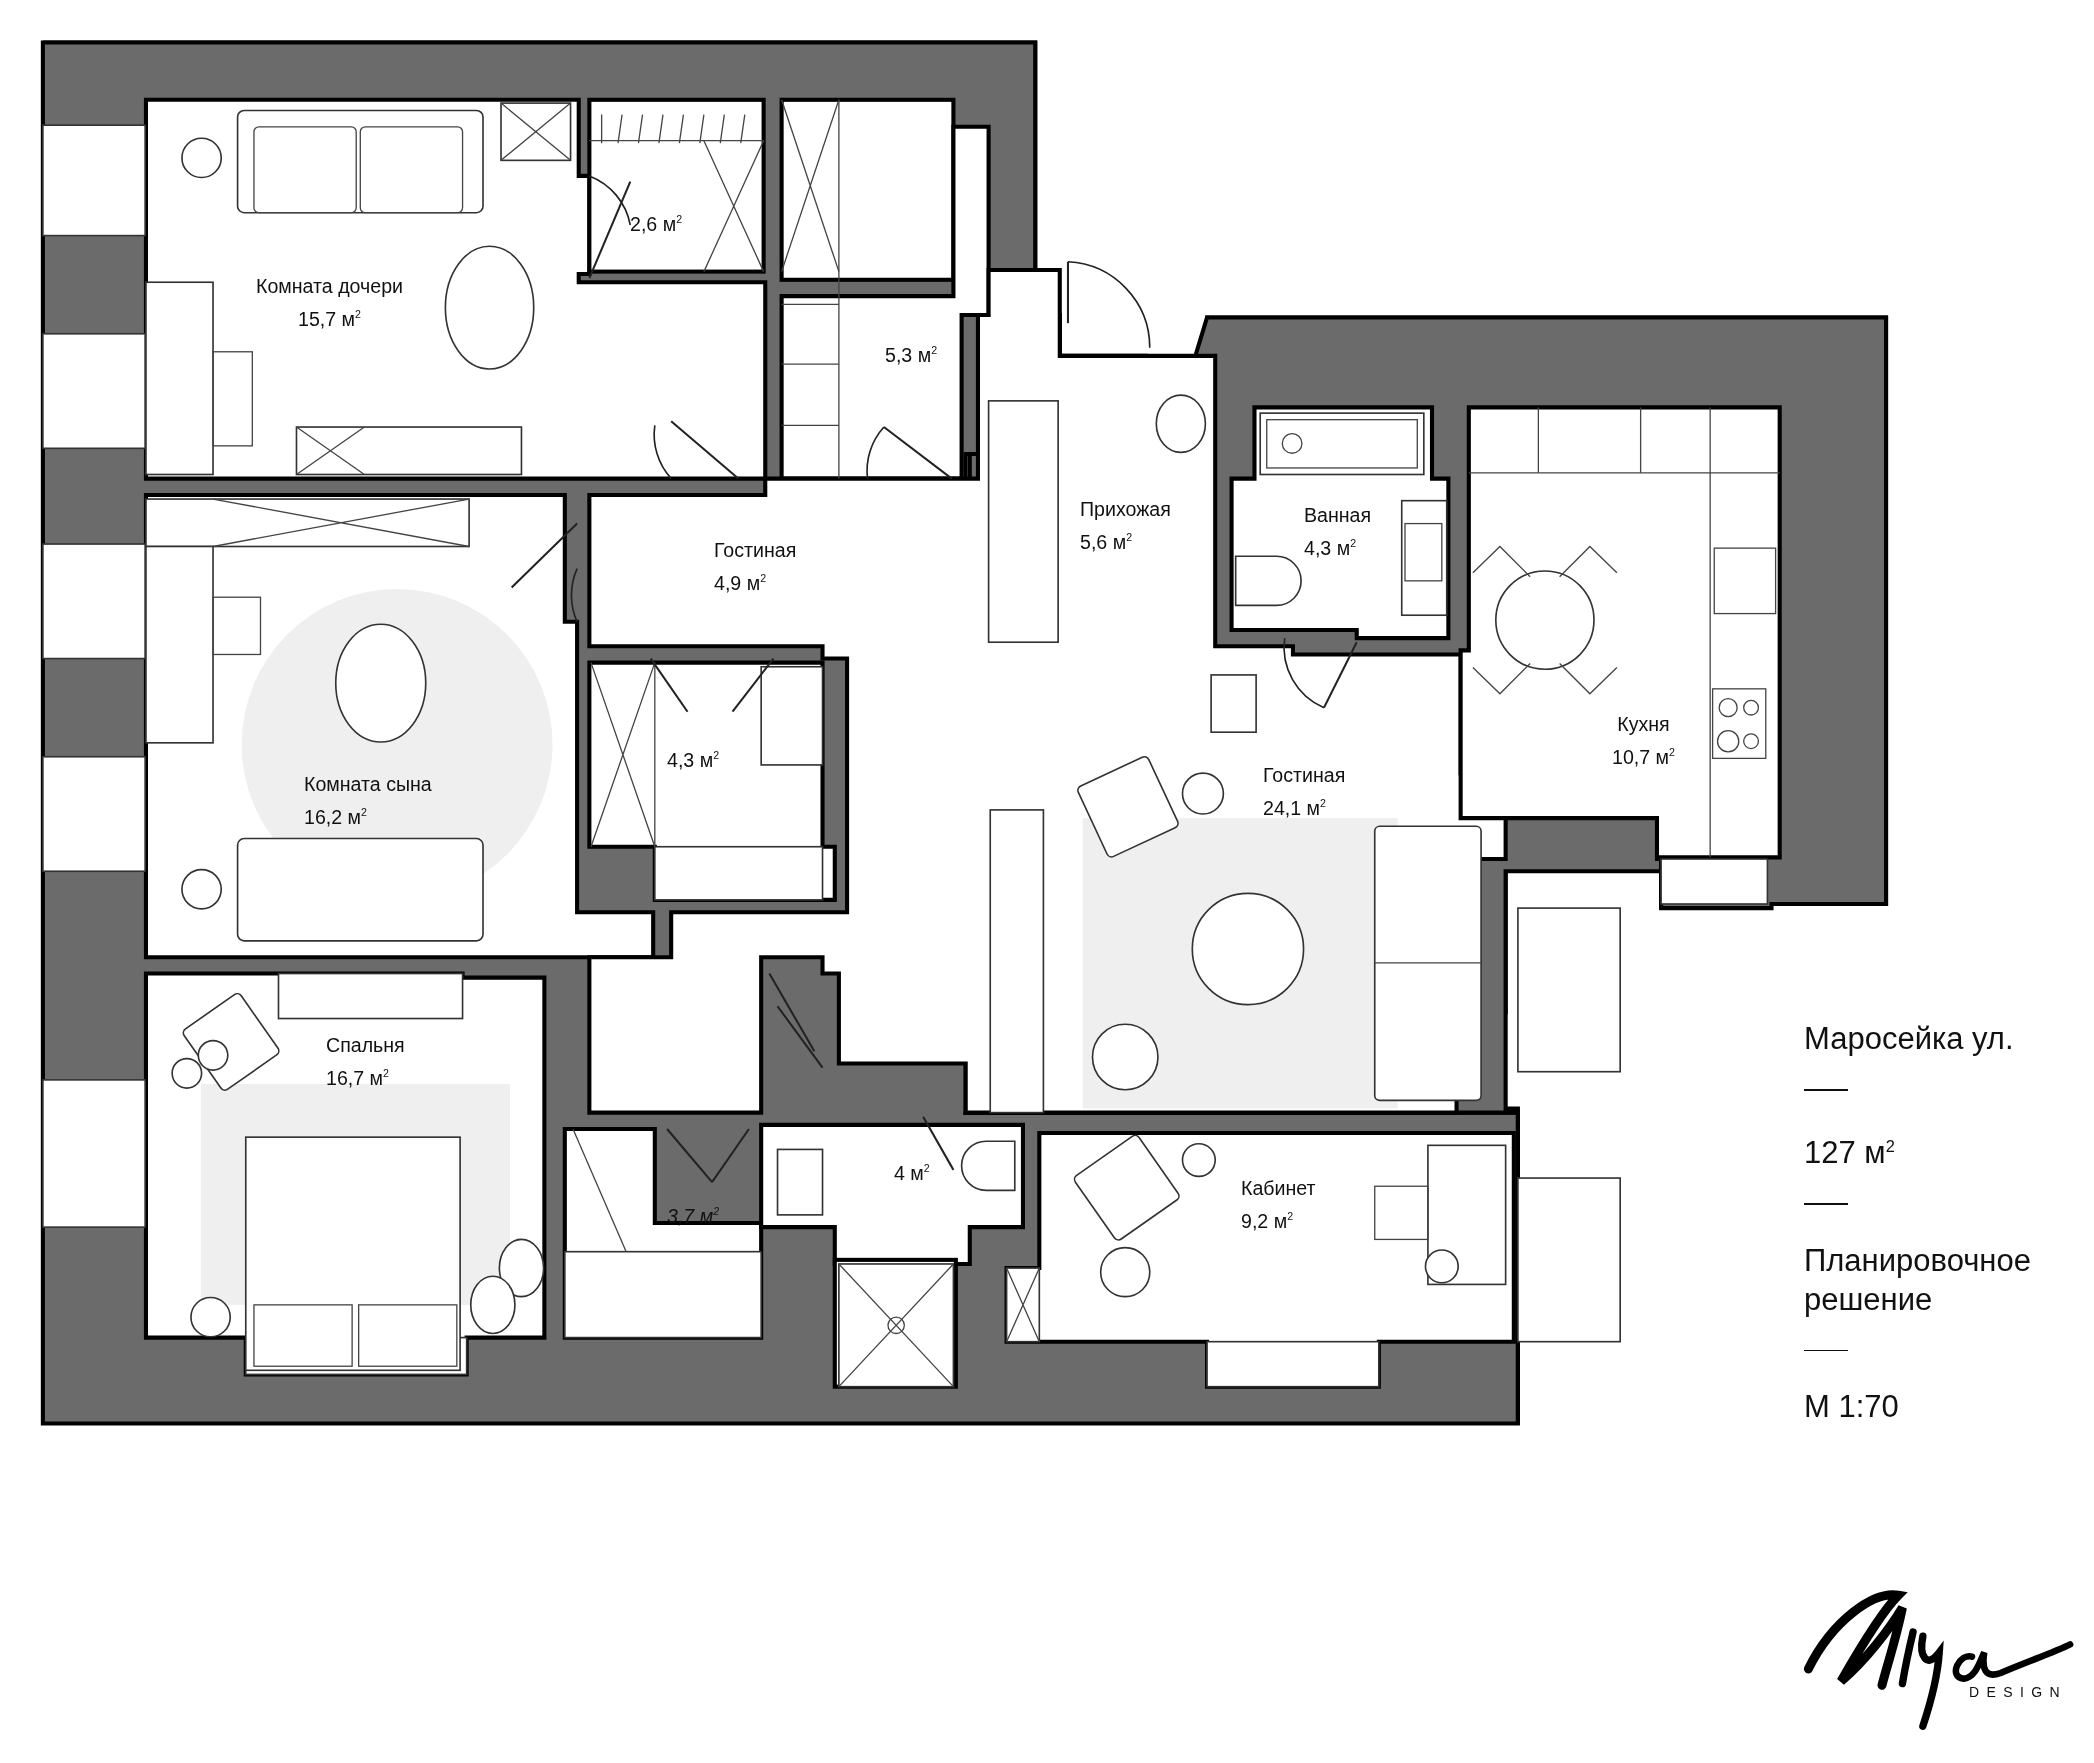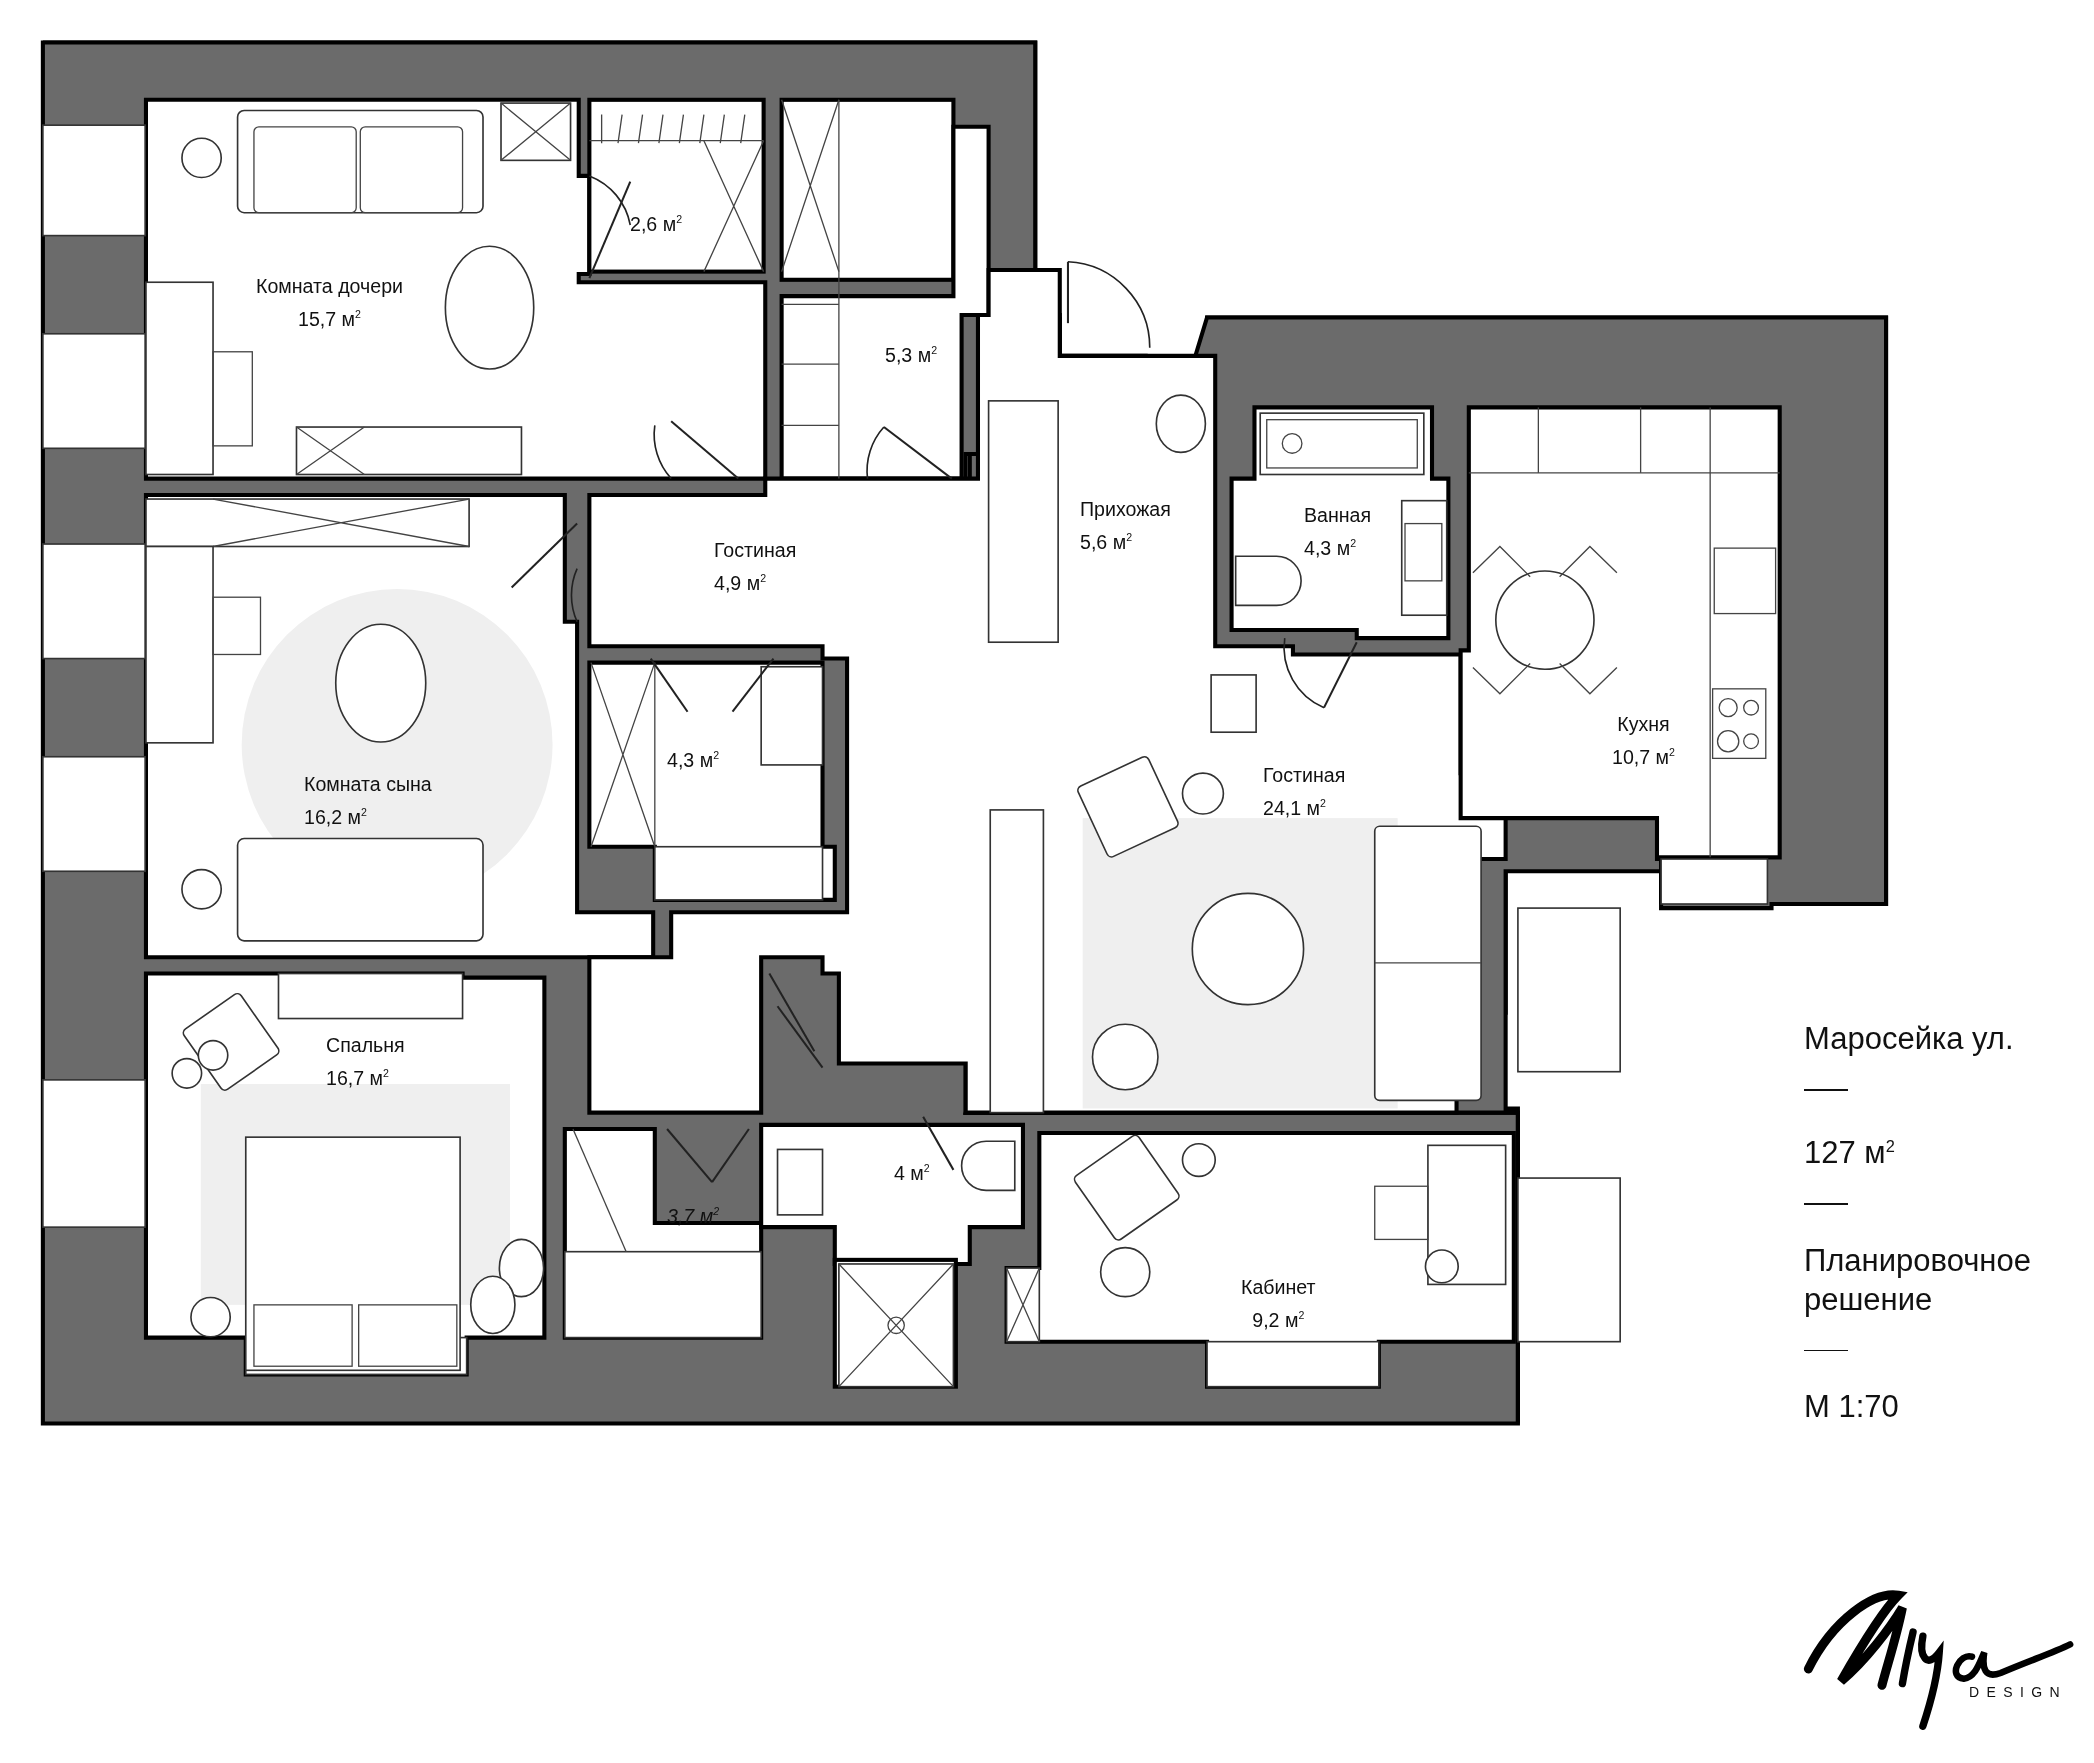--- a/index.html
+++ b/index.html
@@ -251,21 +251,21 @@
 <div class="room-label" style="left:326px;top:1031px;">
   <div>Спальня</div>
   <div class="area"><span>16,7 м</span><sup>2</sup></div>
 </div>
 <div class="room-label" style="left:667px;top:1197px;font-style:italic;">
   <div class="area"><span>3,7 м</span><sup>2</sup></div>
 </div>
 <div class="room-label" style="left:894px;top:1154px;">
   <div class="area"><span>4 м</span><sup>2</sup></div>
 </div>
-<div class="room-label" style="left:1241px;top:1273px;text-align:center;">
+<div class="room-label" style="left:1241px;top:1174px;">
   <div>Кабинет</div>
   <div class="area"><span>9,2 м</span><sup>2</sup></div>
 </div>
 
 <div id="legend">
   <div class="l-text">Маросейка ул.</div>
   <div class="l-sep"></div>
   <div class="l-text"><span>127 м</span><sup style="font-size:16.4px;">2</sup></div>
   <div class="l-sep"></div>
   <div class="l-text">Планировочное</div>

